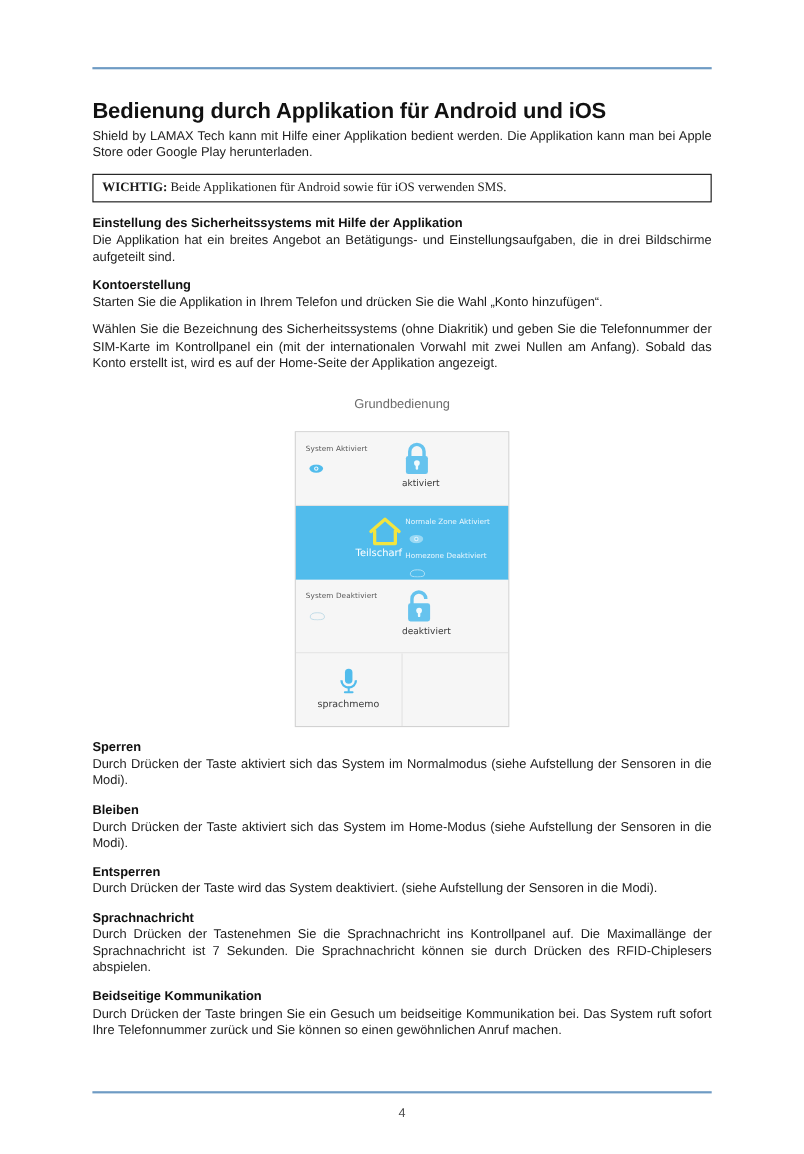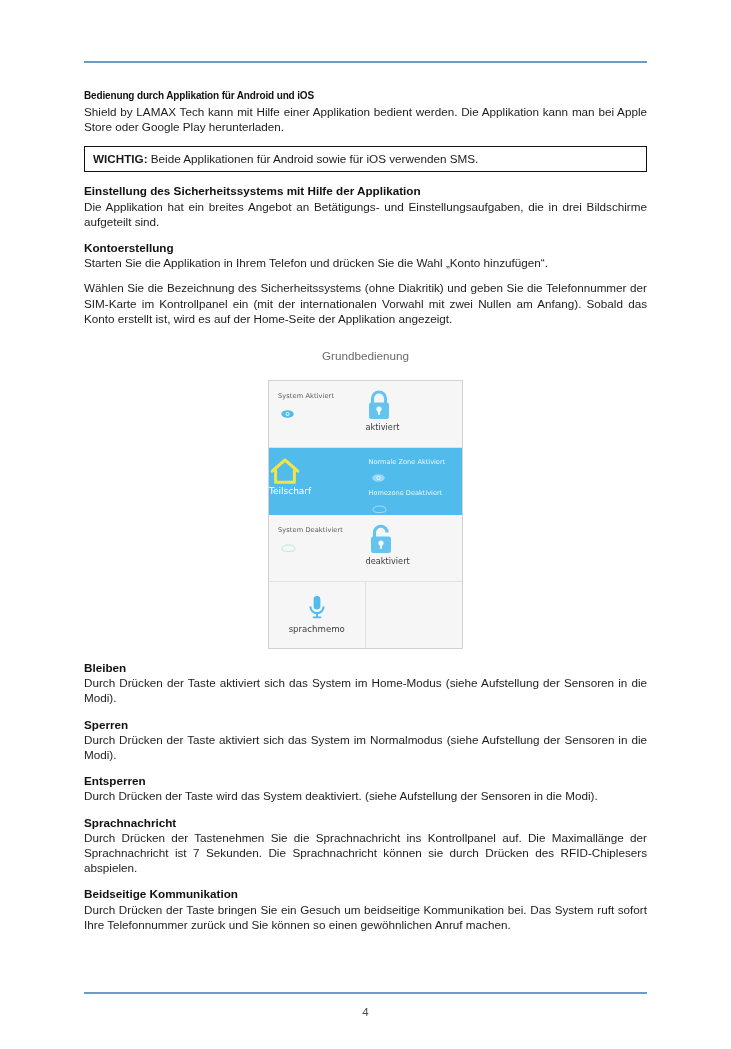--- a/index.html
+++ b/index.html
@@ -44,21 +44,21 @@
     color: #4a4a4a;
   }
 
   .content {
     position: absolute;
     left: 84px; top: 90px;
     width: 563px;
   }
 
   h1.doc-title {
-    font-size: 10px;
+    font-size: 20px;
     font-weight: bold;
     margin: 0 0 3px 0;
     letter-spacing: -0.15px;
     color: #111;
   }
 
   p.body {
     font-size: 11.7px;
     line-height: 15.2px;
     margin: 0;
@@ -76,20 +76,21 @@
     color: #111;
   }
   .sec { margin-top: 11px; }
 
   .important-box {
     margin-top: 12px;
     border: 1px solid #111;
     padding: 4px 12px 5px 8px;
     font-size: 11.7px;
     line-height: 15px;
+    font-family: Liberation Serif, serif;
   }
   .important-box b { font-weight: bold; }
 
   .grey-head {
     margin-top: 22px;
     font-size: 11.7px;
     color: #6b6b6b;
     line-height: 15px;
     text-align: center;
   }
@@ -166,21 +167,21 @@
     color: #eaf7fe;
     white-space: nowrap;
     padding-left: 5px;
   }
   .zone-ico { padding-left: 8px; margin: 1px 0 3px 0; }
 
   .center-icon-block {
     position: absolute;
     left: 0; top: 9px;
     width: 100%;
-    text-align: left;
+    text-align: right;
   }
   .center-caption {
     font-size: 9px;
     color: #ffffff;
     margin-top: 1px;
   }
 
   .app-row.bottom {
     border-bottom: none;
     height: 66px;
@@ -329,30 +330,30 @@
               </span>
               <div class="bottom-caption">sprachmemo</div>
             </div>
           </div>
         </div>
 
       </div>
     </div>
 
     <div class="sec">
+      <h2 class="sub">Sperren</h2>
+      <p class="body">Durch Drücken der Taste aktiviert sich das System im Normalmodus (siehe Aufstellung der Sensoren in die Modi).</p>
+    </div>
+
+    <div class="sec">
       <h2 class="sub">Bleiben</h2>
       <p class="body">Durch Drücken der Taste aktiviert sich das System im Home-Modus (siehe Aufstellung der Sensoren in die Modi).</p>
     </div>
 
     <div class="sec">
-      <h2 class="sub">Sperren</h2>
-      <p class="body">Durch Drücken der Taste aktiviert sich das System im Normalmodus (siehe Aufstellung der Sensoren in die Modi).</p>
-    </div>
-
-    <div class="sec">
       <h2 class="sub">Entsperren</h2>
       <p class="body">Durch Drücken der Taste wird das System deaktiviert. (siehe Aufstellung der Sensoren in die Modi).</p>
     </div>
 
     <div class="sec">
       <h2 class="sub">Sprachnachricht</h2>
       <p class="body">Durch Drücken der Tastenehmen Sie die Sprachnachricht ins Kontrollpanel auf. Die Maximallänge der Sprachnachricht ist 7 Sekunden. Die Sprachnachricht können sie durch Drücken des RFID-Chiplesers abspielen.</p>
     </div>
 
     <div class="sec">

